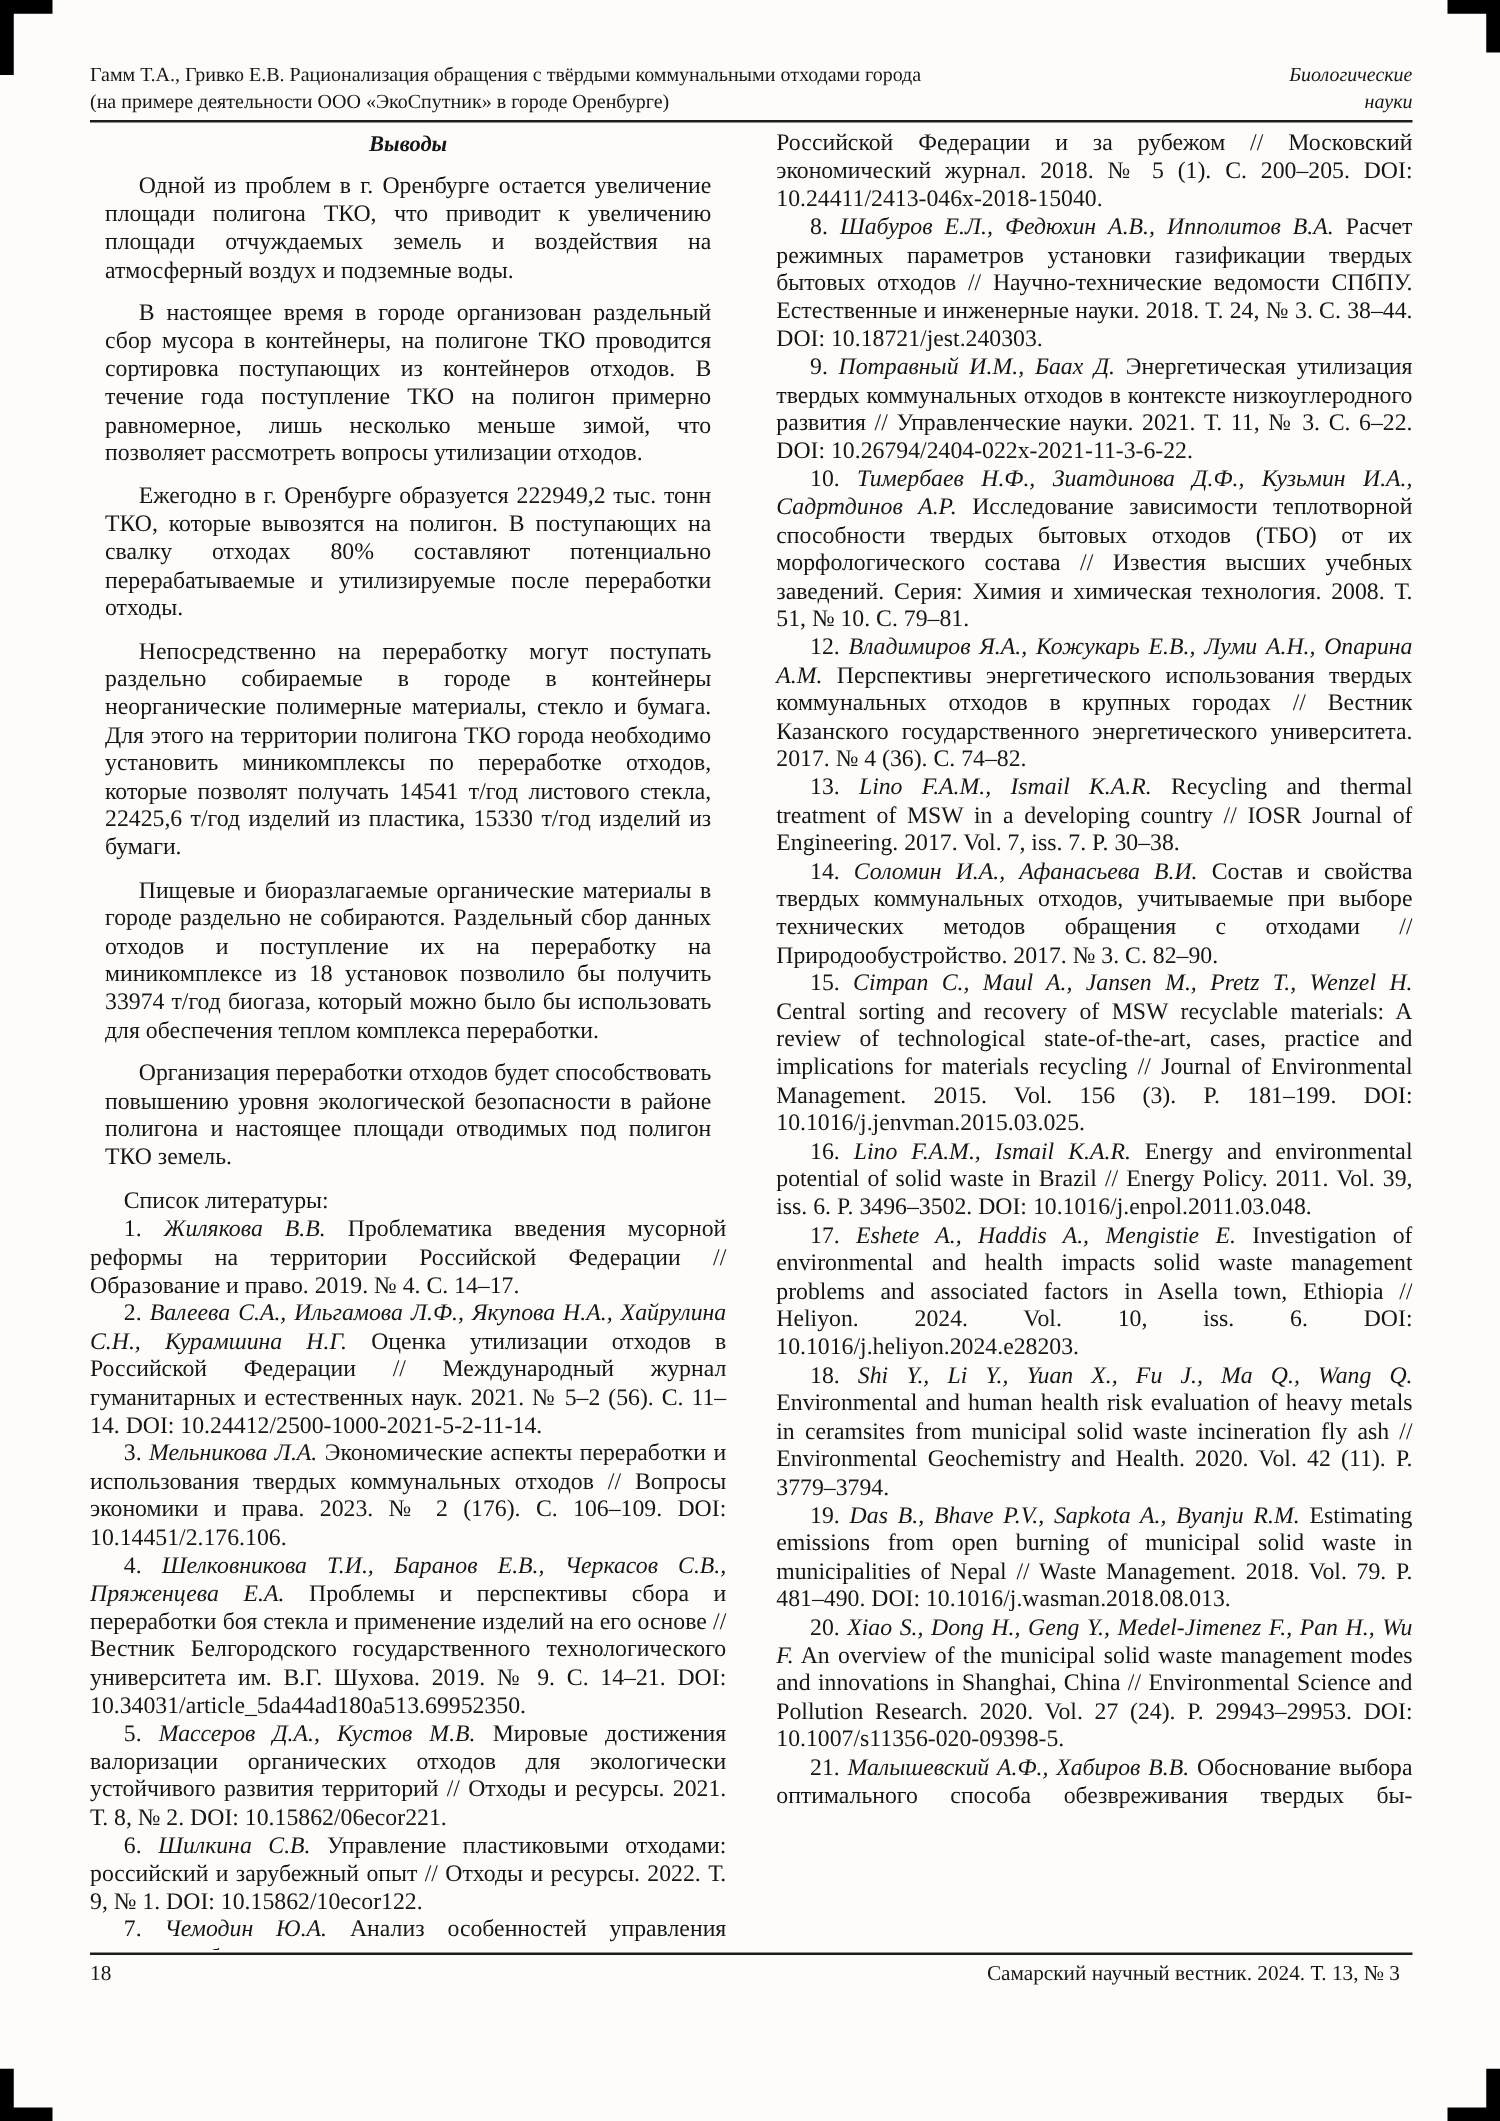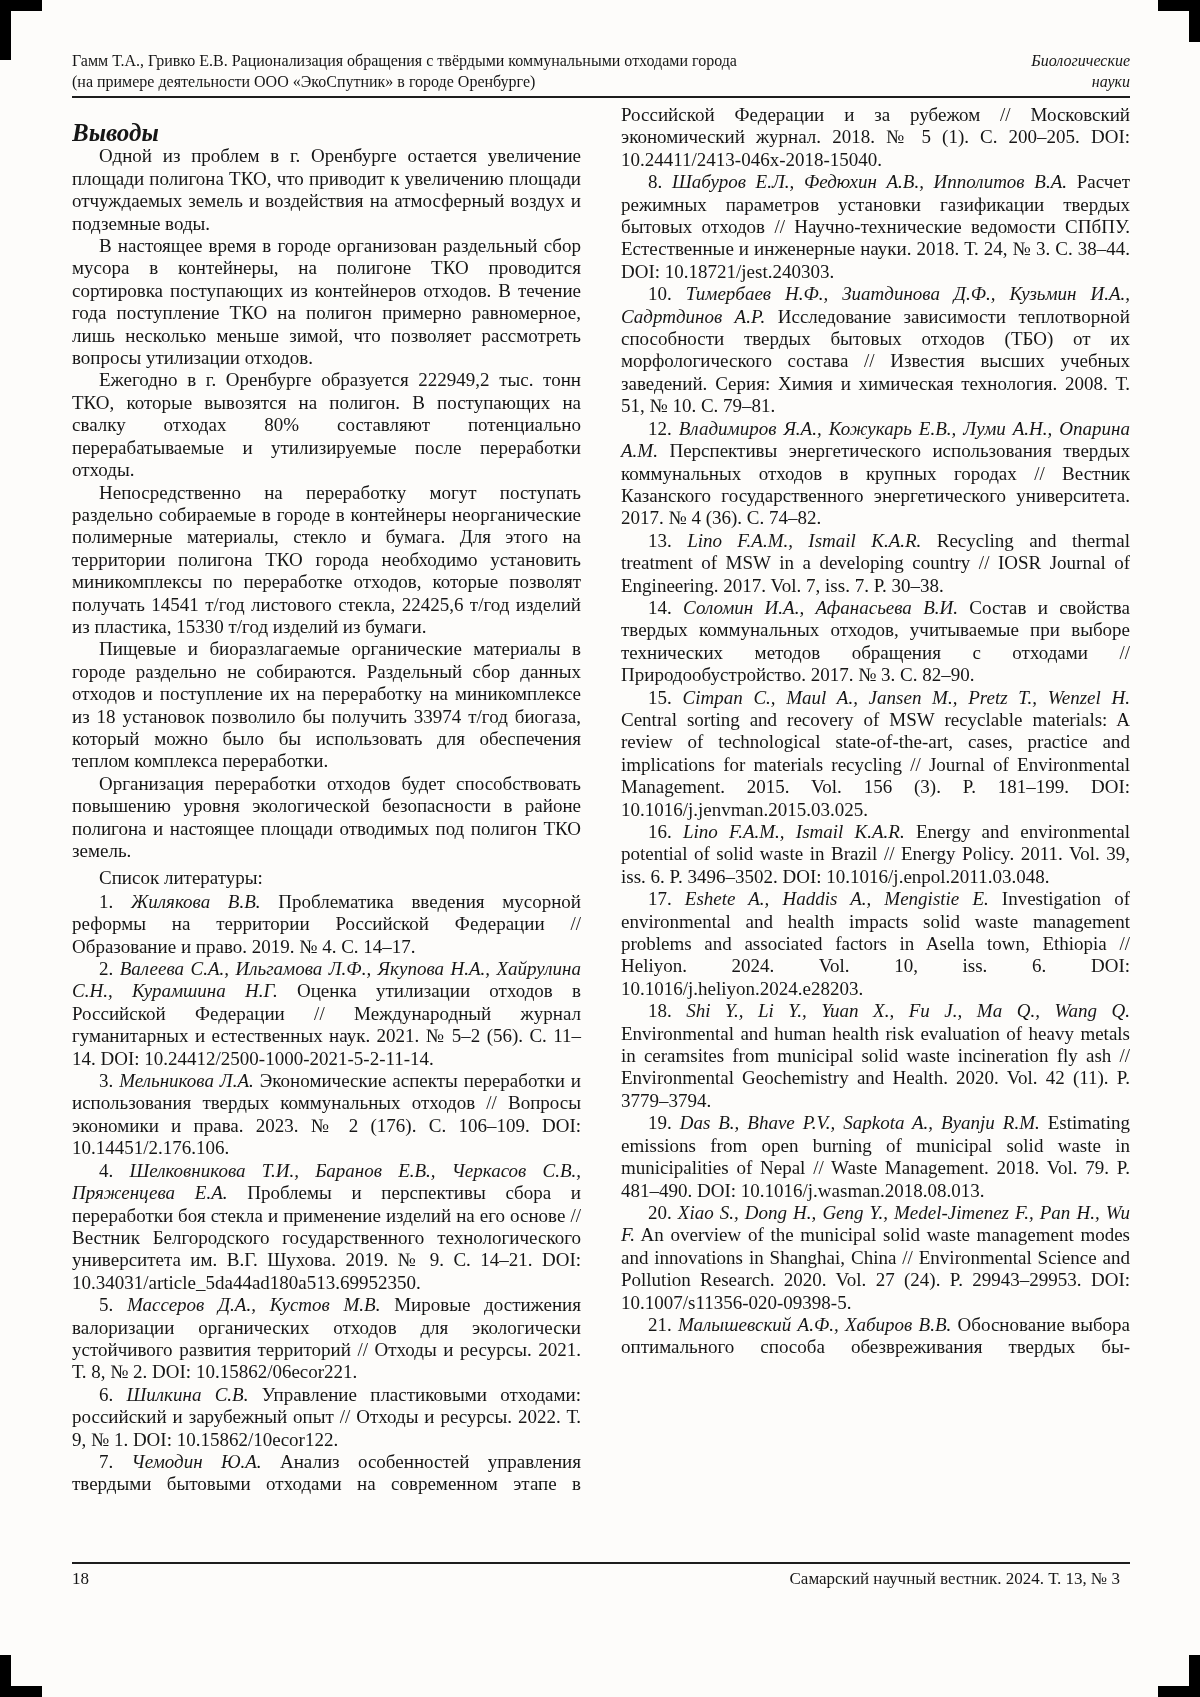--- a/index.html
+++ b/index.html
@@ -35,24 +35,24 @@
     border-top: 2px solid #1d1d1d;
   }
 
   .columns {
     position: absolute; top: 104px; left: 72px; right: 70px; height: 1456px;
     display: flex; gap: 40px; overflow: hidden;
   }
   .col { width: 509px; text-align: justify; font-size: 19px; line-height: 22.4px; }
 
   .conclusions {
-    margin: 18px 0 1px 0; text-align: left;
-    font-style: italic; font-weight: bold; font-size: 25px; line-height: 22.4px;
+    margin: 0 0 1px 0; text-align: center;
+    font-style: italic; font-weight: bold; font-size: 18px; line-height: 22.4px;
   }
-  .para { margin: 0; text-indent: 27px; }
+  .para { margin: 12px; text-indent: 27px; }
   .refs-heading {
     margin: 5px 0 1px 0; font-size: 19px; line-height: 22.4px;
     font-weight: normal; text-indent: 27px; text-align: left;
   }
   .ref { margin: 0; text-indent: 27px; }
   .ref-authors { font-style: italic; }
   .no-indent { text-indent: 0; }
   .cont { text-align-last: justify; }
 
   .footer-rule {
@@ -107,20 +107,21 @@
       <p class="ref"><span class="ref-num">3.</span> <span class="ref-authors">Мельникова Л.А.</span> <span class="ref-text">Экономические аспекты переработки и использования твердых коммунальных отходов // Вопросы экономики и права. 2023. № 2 (176). С. 106–109. DOI: 10.14451/2.176.106.</span></p>
       <p class="ref"><span class="ref-num">4.</span> <span class="ref-authors">Шелковникова Т.И., Баранов Е.В., Черкасов С.В., Пряженцева Е.А.</span> <span class="ref-text">Проблемы и перспективы сбора и переработки боя стекла и применение изделий на его основе // Вестник Белгородского государственного технологического университета им. В.Г. Шухова. 2019. № 9. С. 14–21. DOI: 10.34031/article_5da44ad180a513.69952350.</span></p>
       <p class="ref"><span class="ref-num">5.</span> <span class="ref-authors">Массеров Д.А., Кустов М.В.</span> <span class="ref-text">Мировые достижения валоризации органических отходов для экологически устойчивого развития территорий // Отходы и ресурсы. 2021. Т. 8, № 2. DOI: 10.15862/06ecor221.</span></p>
       <p class="ref"><span class="ref-num">6.</span> <span class="ref-authors">Шилкина С.В.</span> <span class="ref-text">Управление пластиковыми отходами: российский и зарубежный опыт // Отходы и ресурсы. 2022. Т. 9, № 1. DOI: 10.15862/10ecor122.</span></p>
       <p class="ref cont"><span class="ref-num">7.</span> <span class="ref-authors">Чемодин Ю.А.</span> <span class="ref-text">Анализ особенностей управления твердыми бытовыми отходами на современном этапе в</span></p>
     </div>
 
     <div class="col">
       <p class="ref no-indent">Российской Федерации и за рубежом // Московский экономический журнал. 2018. № 5 (1). С. 200–205. DOI: 10.24411/2413-046x-2018-15040.</p>
       <p class="ref"><span class="ref-num">8.</span> <span class="ref-authors">Шабуров Е.Л., Федюхин А.В., Ипполитов В.А.</span> <span class="ref-text">Расчет режимных параметров установки газификации твердых бытовых отходов // Научно-технические ведомости СПбПУ. Естественные и инженерные науки. 2018. Т. 24, № 3. С. 38–44. DOI: 10.18721/jest.240303.</span></p>
+      <p class="ref"><span class="ref-num">9.</span> <span class="ref-authors">Потравный И.М., Баах Д.</span> <span class="ref-text">Энергетическая утилизация твердых коммунальных отходов в контексте низкоуглеродного развития // Управленческие науки. 2021. Т. 11, № 3. С. 6–22. DOI: 10.26794/2404-022x-2021-11-3-6-22.</span></p>
       <p class="ref"><span class="ref-num">10.</span> <span class="ref-authors">Тимербаев Н.Ф., Зиатдинова Д.Ф., Кузьмин И.А., Садртдинов А.Р.</span> <span class="ref-text">Исследование зависимости теплотворной способности твердых бытовых отходов (ТБО) от их морфологического состава // Известия высших учебных заведений. Серия: Химия и химическая технология. 2008. Т. 51, № 10. С. 79–81.</span></p>
       <p class="ref"><span class="ref-num">12.</span> <span class="ref-authors">Владимиров Я.А., Кожукарь Е.В., Луми А.Н., Опарина А.М.</span> <span class="ref-text">Перспективы энергетического использования твердых коммунальных отходов в крупных городах // Вестник Казанского государственного энергетического университета. 2017. № 4 (36). С. 74–82.</span></p>
       <p class="ref"><span class="ref-num">13.</span> <span class="ref-authors">Lino F.A.M., Ismail K.A.R.</span> <span class="ref-text">Recycling and thermal treatment of MSW in a developing country // IOSR Journal of Engineering. 2017. Vol. 7, iss. 7. P. 30–38.</span></p>
       <p class="ref"><span class="ref-num">14.</span> <span class="ref-authors">Соломин И.А., Афанасьева В.И.</span> <span class="ref-text">Состав и свойства твердых коммунальных отходов, учитываемые при выборе технических методов обращения с отходами // Природообустройство. 2017. № 3. С. 82–90.</span></p>
       <p class="ref"><span class="ref-num">15.</span> <span class="ref-authors">Cimpan C., Maul A., Jansen M., Pretz T., Wenzel H.</span> <span class="ref-text">Central sorting and recovery of MSW recyclable materials: A review of technological state-of-the-art, cases, practice and implications for materials recycling // Journal of Environmental Management. 2015. Vol. 156 (3). P. 181–199. DOI: 10.1016/j.jenvman.2015.03.025.</span></p>
       <p class="ref"><span class="ref-num">16.</span> <span class="ref-authors">Lino F.A.M., Ismail K.A.R.</span> <span class="ref-text">Energy and environmental potential of solid waste in Brazil // Energy Policy. 2011. Vol. 39, iss. 6. P. 3496–3502. DOI: 10.1016/j.enpol.2011.03.048.</span></p>
       <p class="ref"><span class="ref-num">17.</span> <span class="ref-authors">Eshete A., Haddis A., Mengistie E.</span> <span class="ref-text">Investigation of environmental and health impacts solid waste management problems and associated factors in Asella town, Ethiopia // Heliyon. 2024. Vol. 10, iss. 6. DOI: 10.1016/j.heliyon.2024.e28203.</span></p>
       <p class="ref"><span class="ref-num">18.</span> <span class="ref-authors">Shi Y., Li Y., Yuan X., Fu J., Ma Q., Wang Q.</span> <span class="ref-text">Environmental and human health risk evaluation of heavy metals in ceramsites from municipal solid waste incineration fly ash // Environmental Geochemistry and Health. 2020. Vol. 42 (11). P. 3779–3794.</span></p>
       <p class="ref"><span class="ref-num">19.</span> <span class="ref-authors">Das B., Bhave P.V., Sapkota A., Byanju R.M.</span> <span class="ref-text">Estimating emissions from open burning of municipal solid waste in municipalities of Nepal // Waste Management. 2018. Vol. 79. P. 481–490. DOI: 10.1016/j.wasman.2018.08.013.</span></p>
       <p class="ref"><span class="ref-num">20.</span> <span class="ref-authors">Xiao S., Dong H., Geng Y., Medel-Jimenez F., Pan H., Wu F.</span> <span class="ref-text">An overview of the municipal solid waste management modes and innovations in Shanghai, China // Environmental Science and Pollution Research. 2020. Vol. 27 (24). P. 29943–29953. DOI: 10.1007/s11356-020-09398-5.</span></p>

